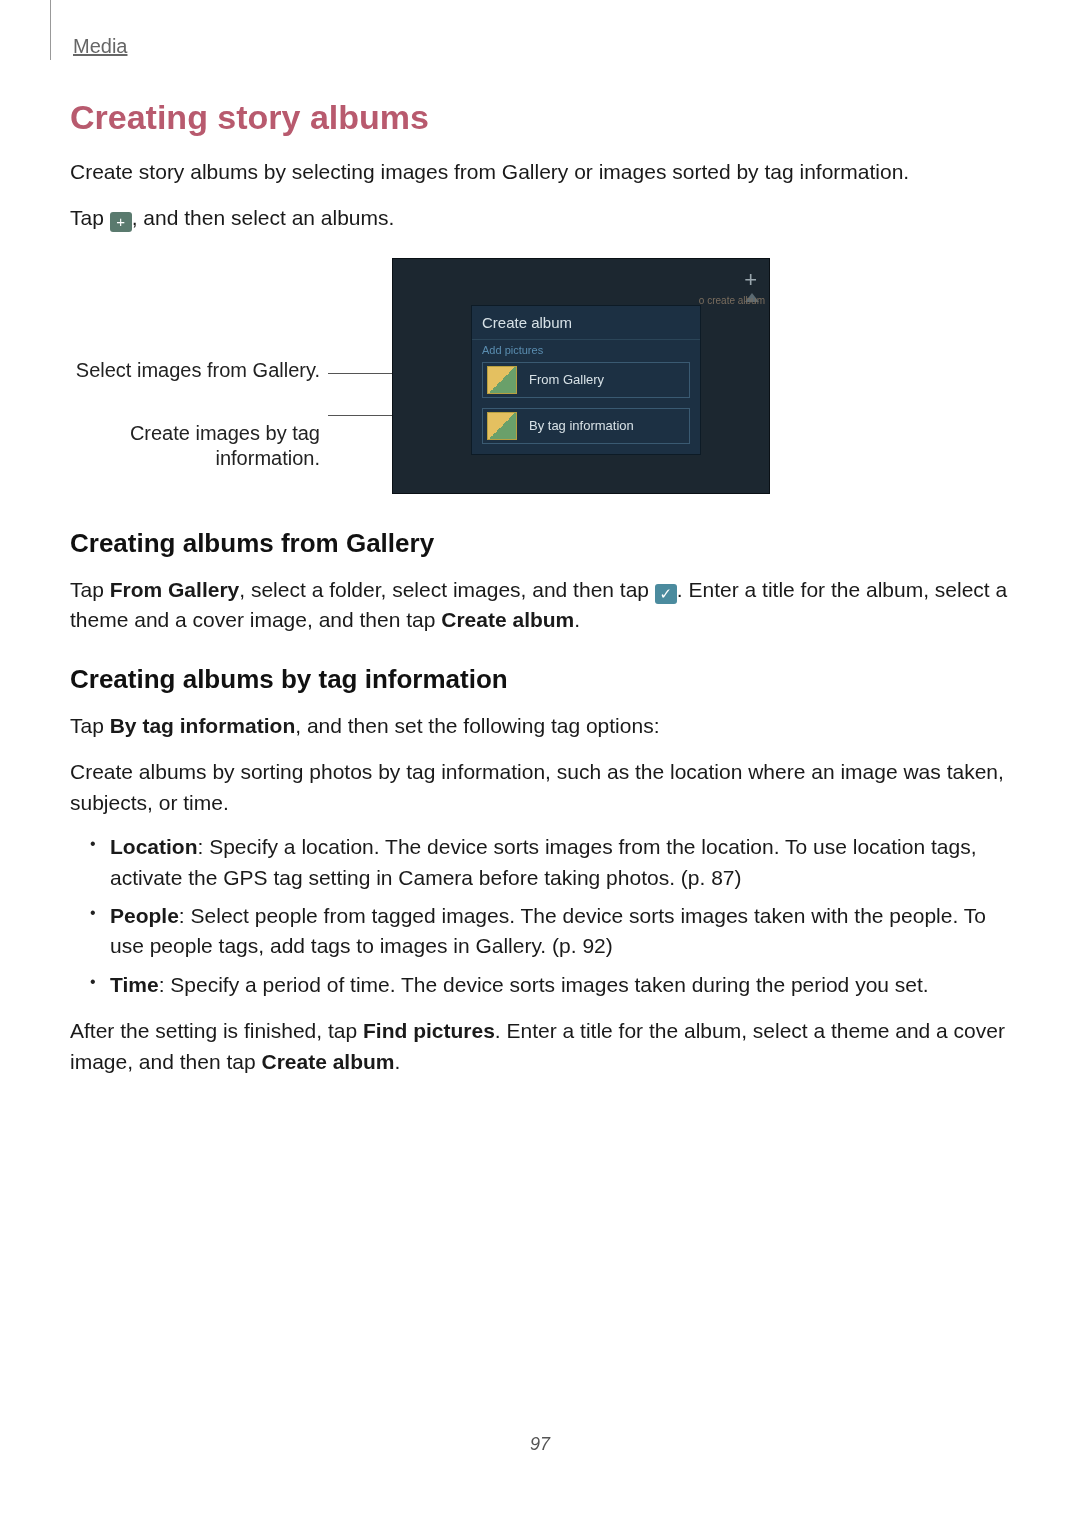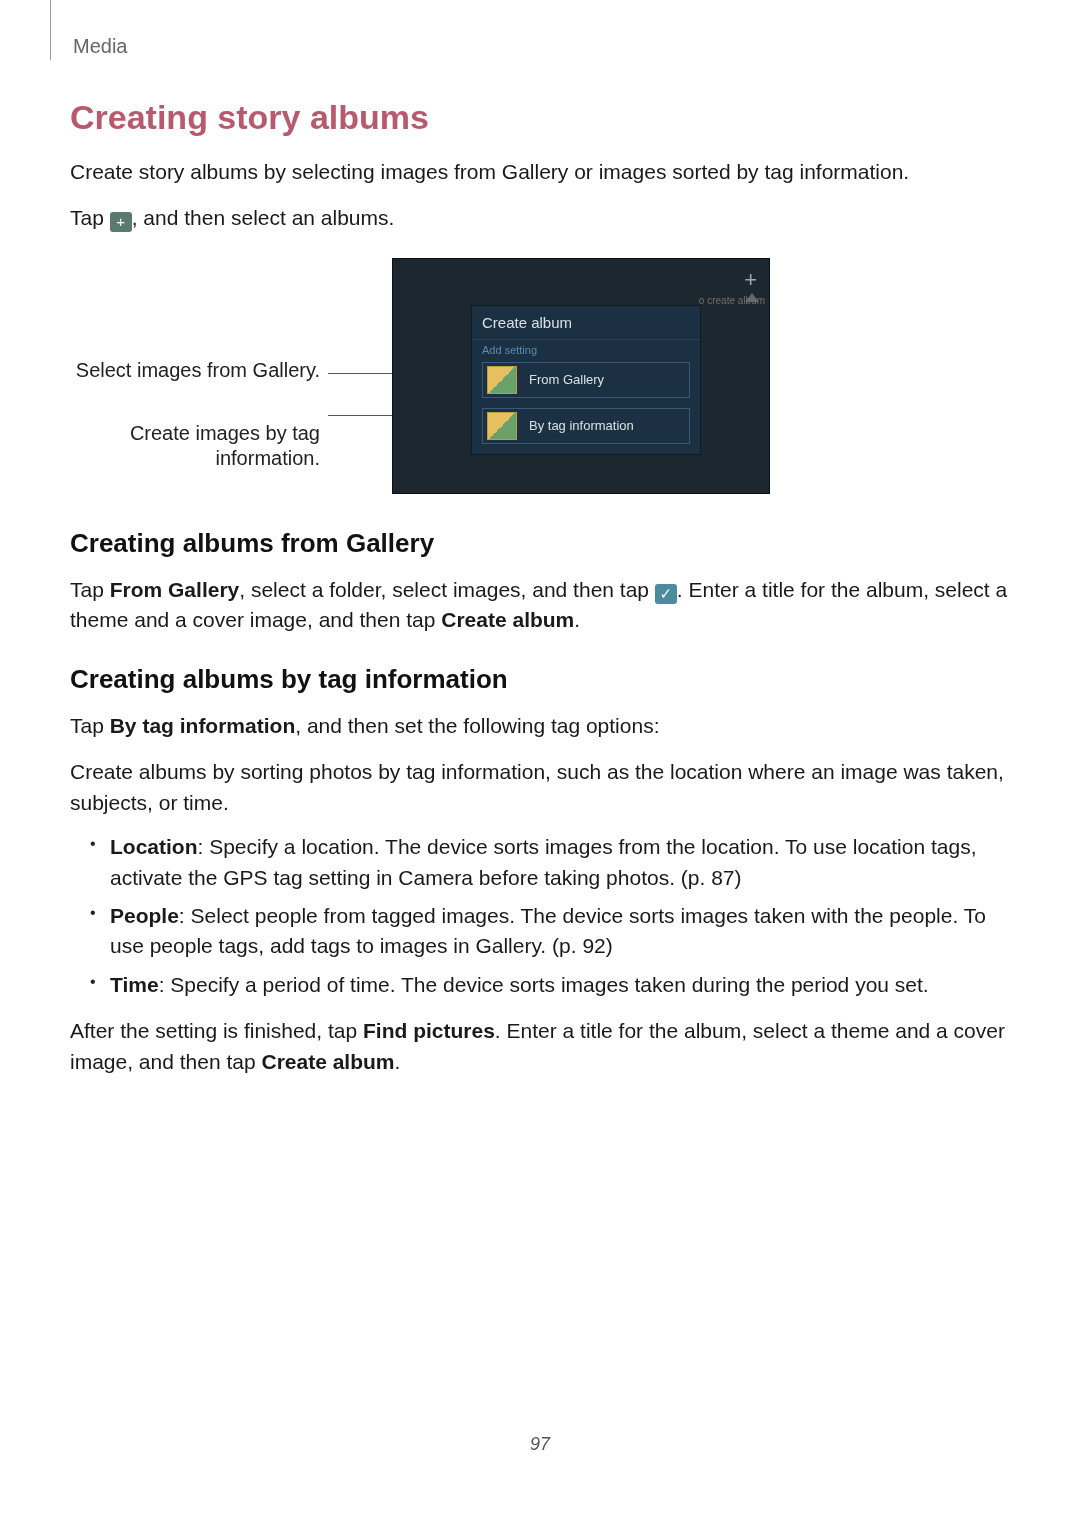--- a/index.html
+++ b/index.html
@@ -21,20 +21,21 @@
     top: 0;
     width: 1px;
     height: 60px;
     background: #999;
   }
   .header {
     font-size: 20px;
     color: #666;
     margin-left: 3px;
     margin-bottom: 40px;
+    text-decoration: underline;
   }
   h1 {
     color: #b85a6e;
     font-size: 34px;
     font-weight: 700;
     margin: 0 0 20px 0;
   }
   .para {
     font-size: 21px;
     line-height: 1.45;
@@ -209,21 +210,21 @@
     <div class="lines">
       <div class="line line1"></div>
       <div class="line line2"></div>
     </div>
     <div class="mock">
       <div class="mock-corner-plus">+</div>
       <div class="mock-arrow"></div>
       <div class="mock-hint">o create album</div>
       <div class="dialog">
         <div class="dialog-title">Create album</div>
-        <div class="dialog-sub">Add setting</div>
+        <div class="dialog-sub">Add pictures</div>
         <div class="option">
           <div class="thumb"></div>
           <div class="opt-label">From Gallery</div>
         </div>
         <div class="option">
           <div class="thumb"></div>
           <div class="opt-label">By tag information</div>
         </div>
       </div>
     </div>

